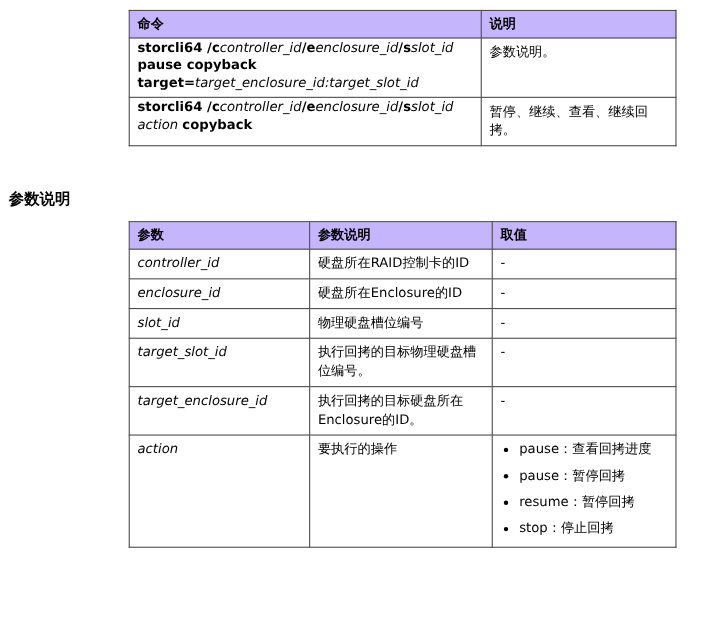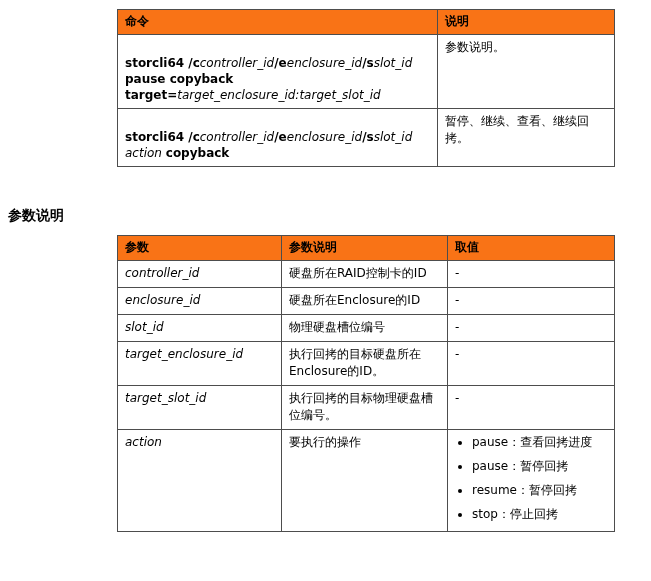--- a/index.html
+++ b/index.html
@@ -43,32 +43,32 @@
 
   th, td {
     border: 1px solid #4d4d4d;
     padding: 4px 7px 5px 7px;
     vertical-align: top;
     text-align: left;
     line-height: 17px;
     word-wrap: break-word;
   }
   th {
-    background: #f97316;
+    background: #c4b5fd;
     font-weight: 700;
     padding-top: 3px;
     padding-bottom: 4px;
   }
   .cmd-table .col-command { width: 320px; }
   .cmd-table .col-desc    { width: 177px; }
   .param-table .col-param { width: 164px; }
   .param-table .col-pdesc { width: 166px; }
   .param-table .col-value { width: 167px; }
 
-  .cmd-cell { line-height: 16px; padding-top: 20px; }
+  .cmd-cell { line-height: 16px; padding-top: 0; }
   .seg-b { font-weight: 700; }
   .seg-i { font-style: italic; }
   .param-name { font-style: italic; }
 
   ul.value-list {
     margin: 0;
     padding-left: 17px;
     list-style-type: disc;
   }
   ul.value-list li { margin: 0 0 7px 0; }
@@ -130,27 +130,27 @@
         <td class="param-name">enclosure_id</td>
         <td>硬盘所在Enclosure的ID</td>
         <td>-</td>
       </tr>
       <tr>
         <td class="param-name">slot_id</td>
         <td>物理硬盘槽位编号</td>
         <td>-</td>
       </tr>
       <tr>
-        <td class="param-name">target_enclosure_id</td>
-        <td>执行回拷的目标硬盘所在Enclosure的ID。</td>
+        <td class="param-name">target_slot_id</td>
+        <td>执行回拷的目标物理硬盘槽位编号。</td>
         <td>-</td>
       </tr>
       <tr>
-        <td class="param-name">target_slot_id</td>
-        <td>执行回拷的目标物理硬盘槽位编号。</td>
+        <td class="param-name">target_enclosure_id</td>
+        <td>执行回拷的目标硬盘所在Enclosure的ID。</td>
         <td>-</td>
       </tr>
       <tr class="action-row">
         <td class="param-name">action</td>
         <td>要执行的操作</td>
         <td>
           <ul class="value-list">
             <li>pause：查看回拷进度</li>
             <li>pause：暂停回拷</li>
             <li>resume：暂停回拷</li>

